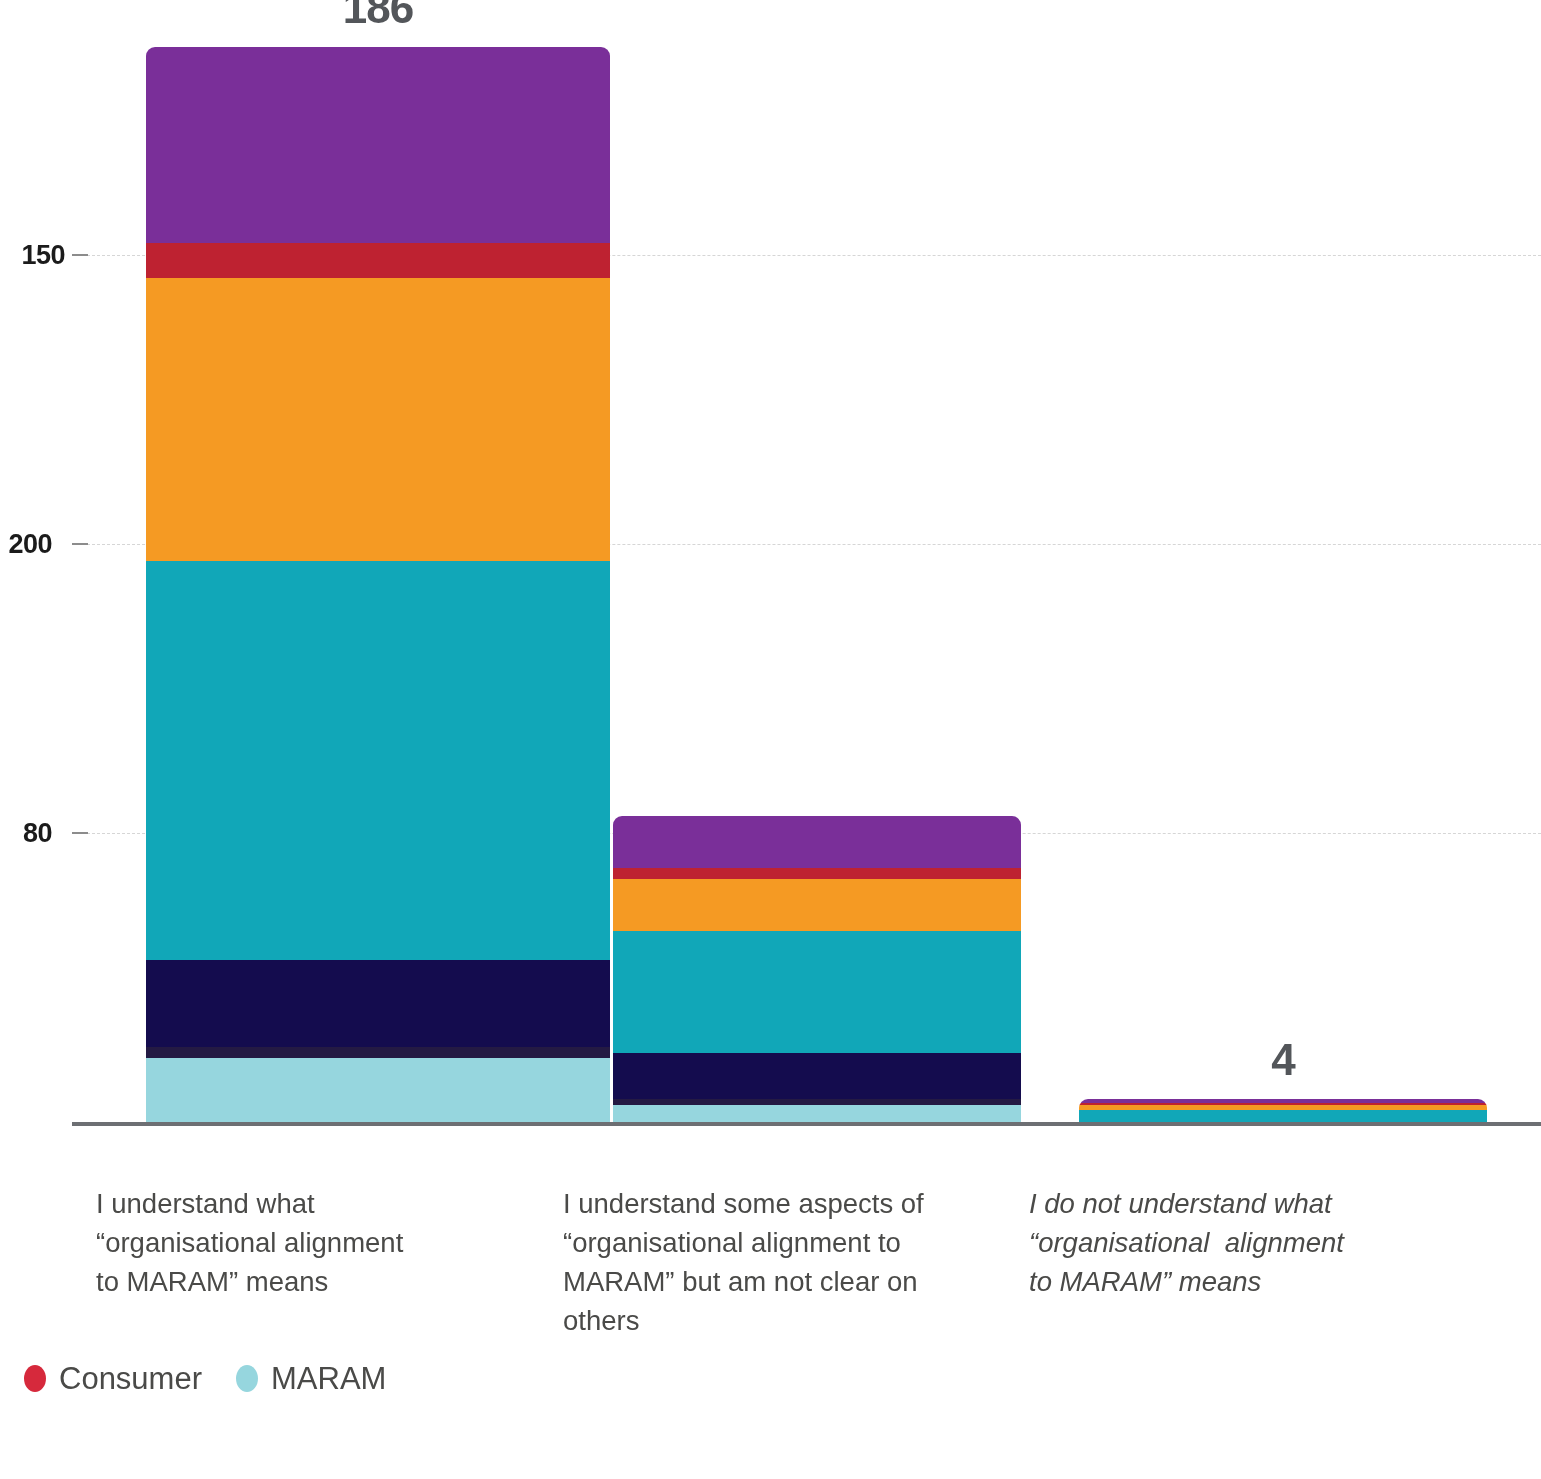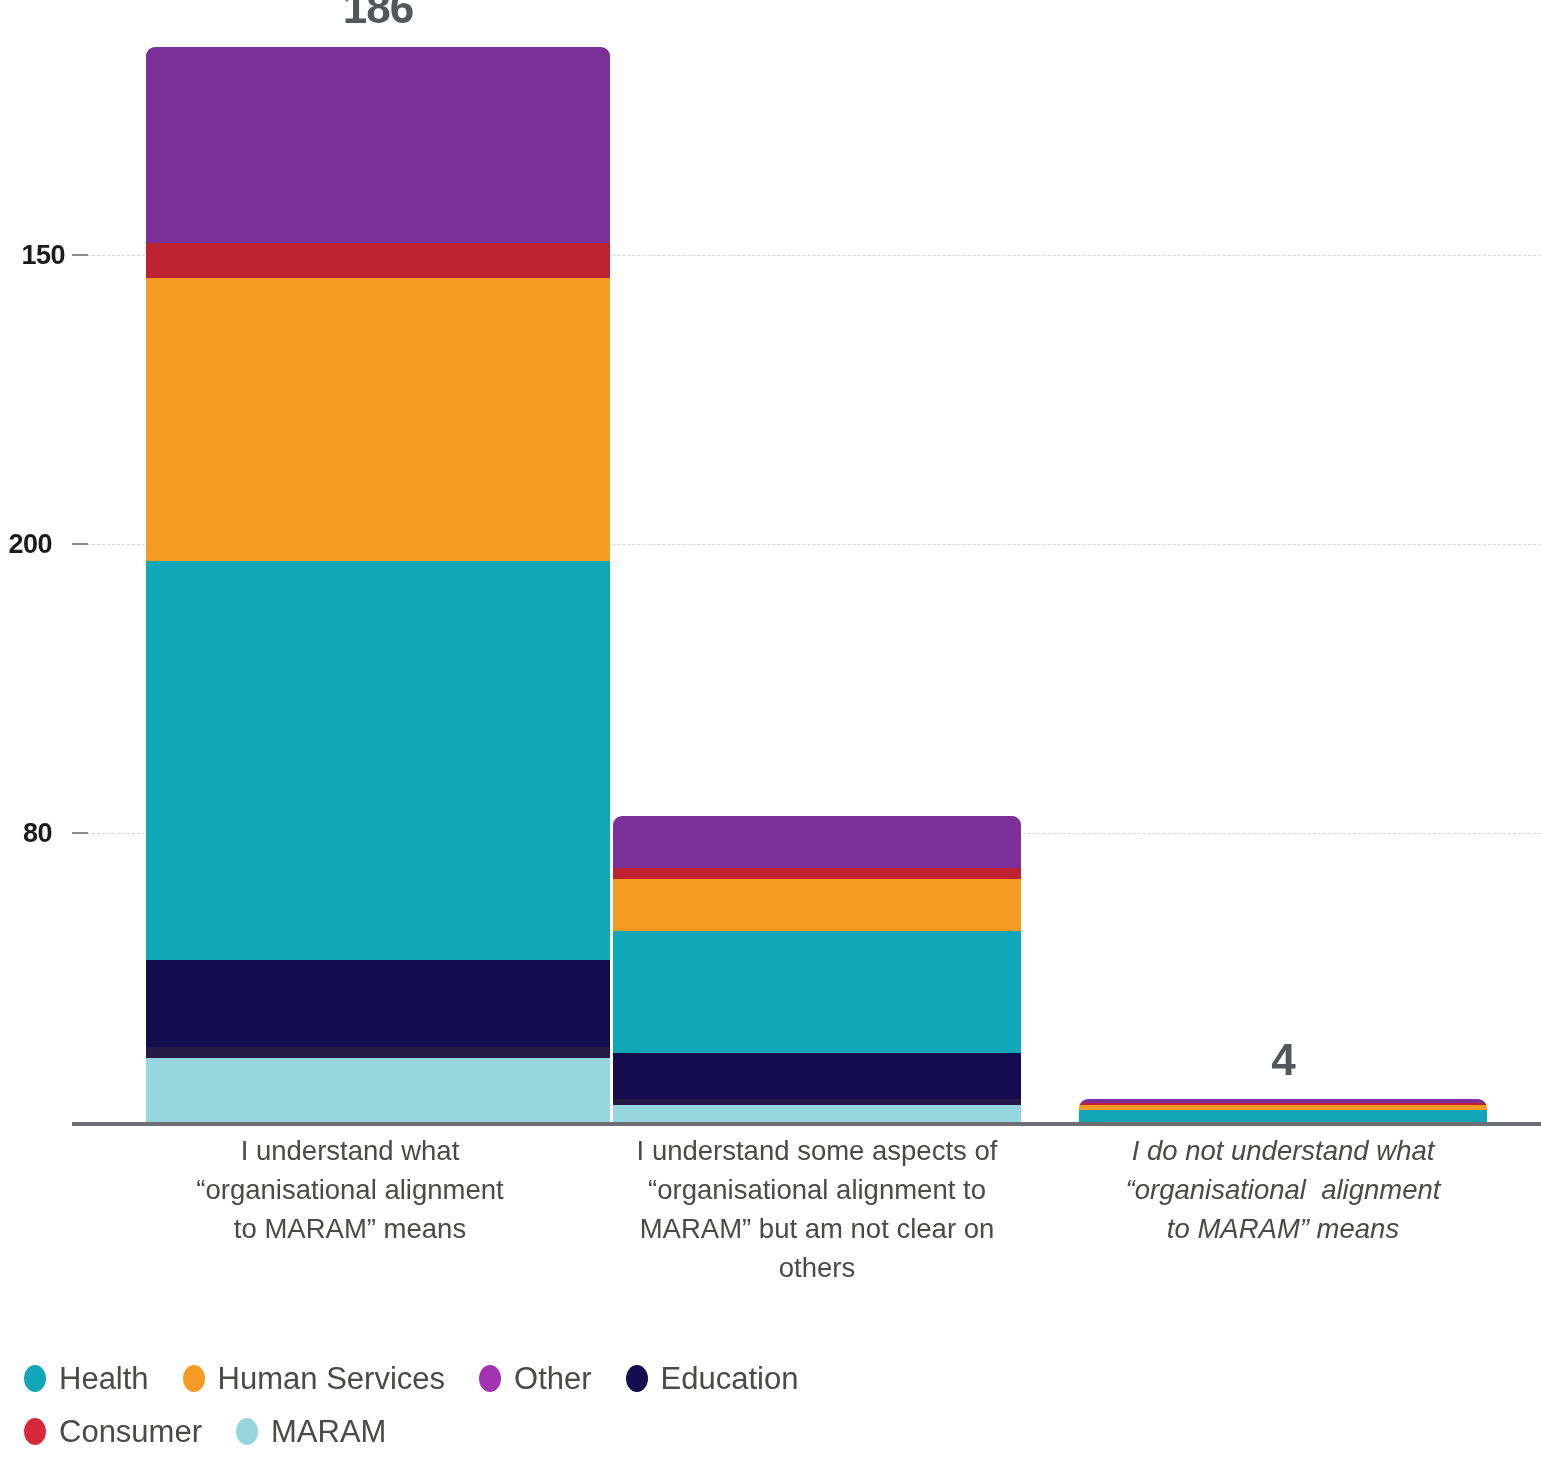--- a/index.html
+++ b/index.html
@@ -97,25 +97,25 @@
     font-size: 44px;
     font-weight: 700;
     color: #53565a;
     letter-spacing: -1px;
     font-family: "Liberation Sans", sans-serif;
   }
 
   
   .cat-label {
     position: absolute;
-    top: 1131px;
+    top: 1184px;
     font-size: 27.5px;
     line-height: 39px;
     color: #4a4a48;
-    text-align: center;
+    text-align: left;
     font-family: "Liberation Sans", sans-serif;
     white-space: pre-wrap;
   }
 
   
   .legend {
     position: absolute;
     left: 24px;
     top: 1352px;
     width: 1480px;
@@ -211,38 +211,20 @@
 MARAM” but am not clear on
 others</div>
       <div class="cat-label" style="left: 1029px; width: 508px; font-style: italic;">I do not understand what
 “organisational  alignment
 to MARAM” means</div>
     </div>
 
   <div class="legend" id="legend">
       <div class="legend-row">
         <div class="legend-item">
-          <span class="legend-swatch" style="background: rgb(17, 167, 184);"></span>
-          <span class="legend-text">Health</span>
-        </div>
-        <div class="legend-item">
-          <span class="legend-swatch" style="background: rgb(245, 154, 35);"></span>
-          <span class="legend-text">Human Services</span>
-        </div>
-        <div class="legend-item">
-          <span class="legend-swatch" style="background: rgb(162, 50, 176);"></span>
-          <span class="legend-text">Other</span>
-        </div>
-        <div class="legend-item">
-          <span class="legend-swatch" style="background: rgb(20, 12, 78);"></span>
-          <span class="legend-text">Education</span>
-        </div>
-      </div>
-      <div class="legend-row">
-        <div class="legend-item">
           <span class="legend-swatch" style="background: rgb(214, 41, 60);"></span>
           <span class="legend-text">Consumer</span>
         </div>
         <div class="legend-item">
           <span class="legend-swatch" style="background: rgb(150, 214, 222);"></span>
           <span class="legend-text">MARAM</span>
         </div>
       </div>
     </div>
 

